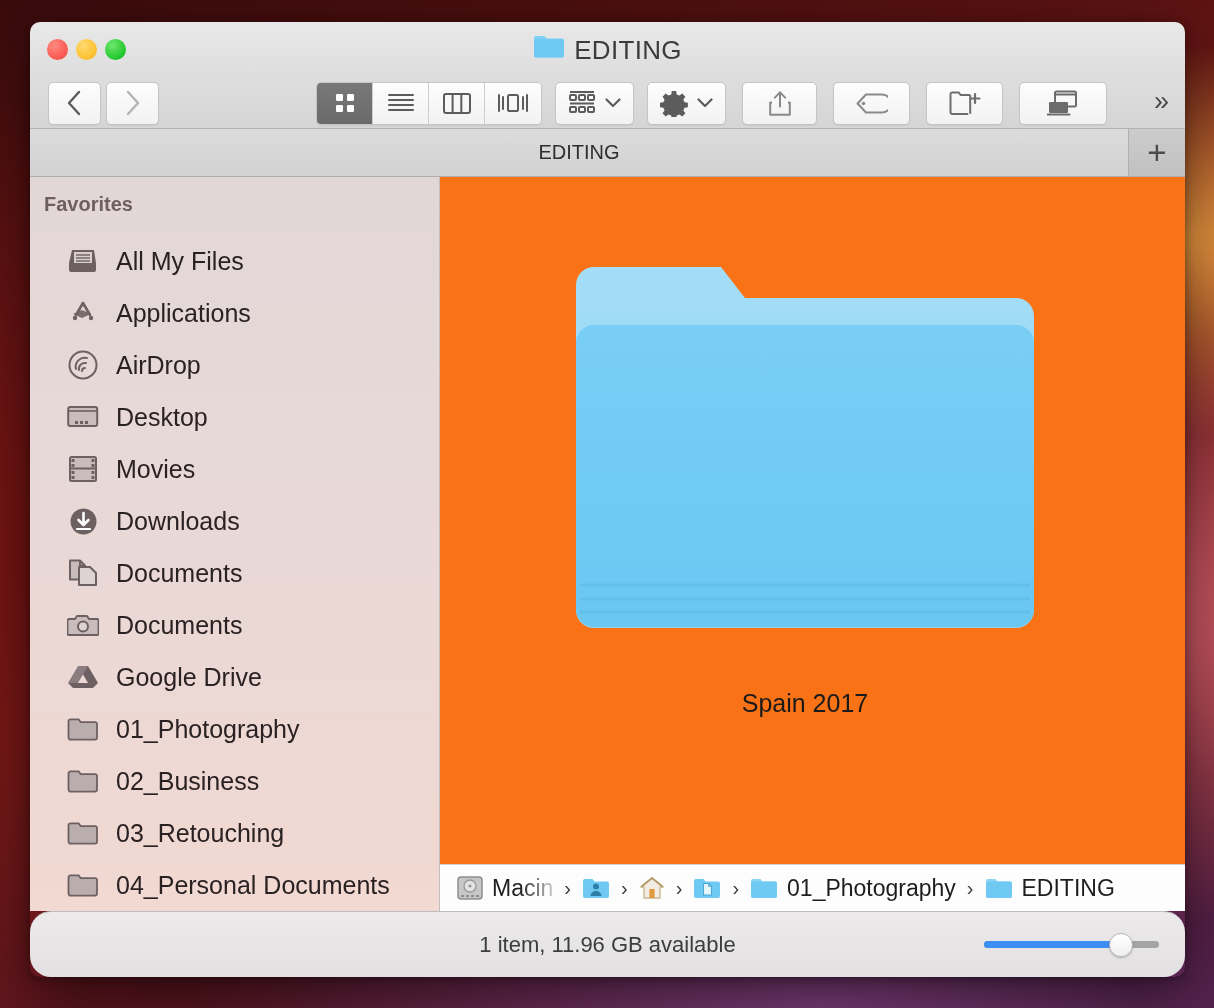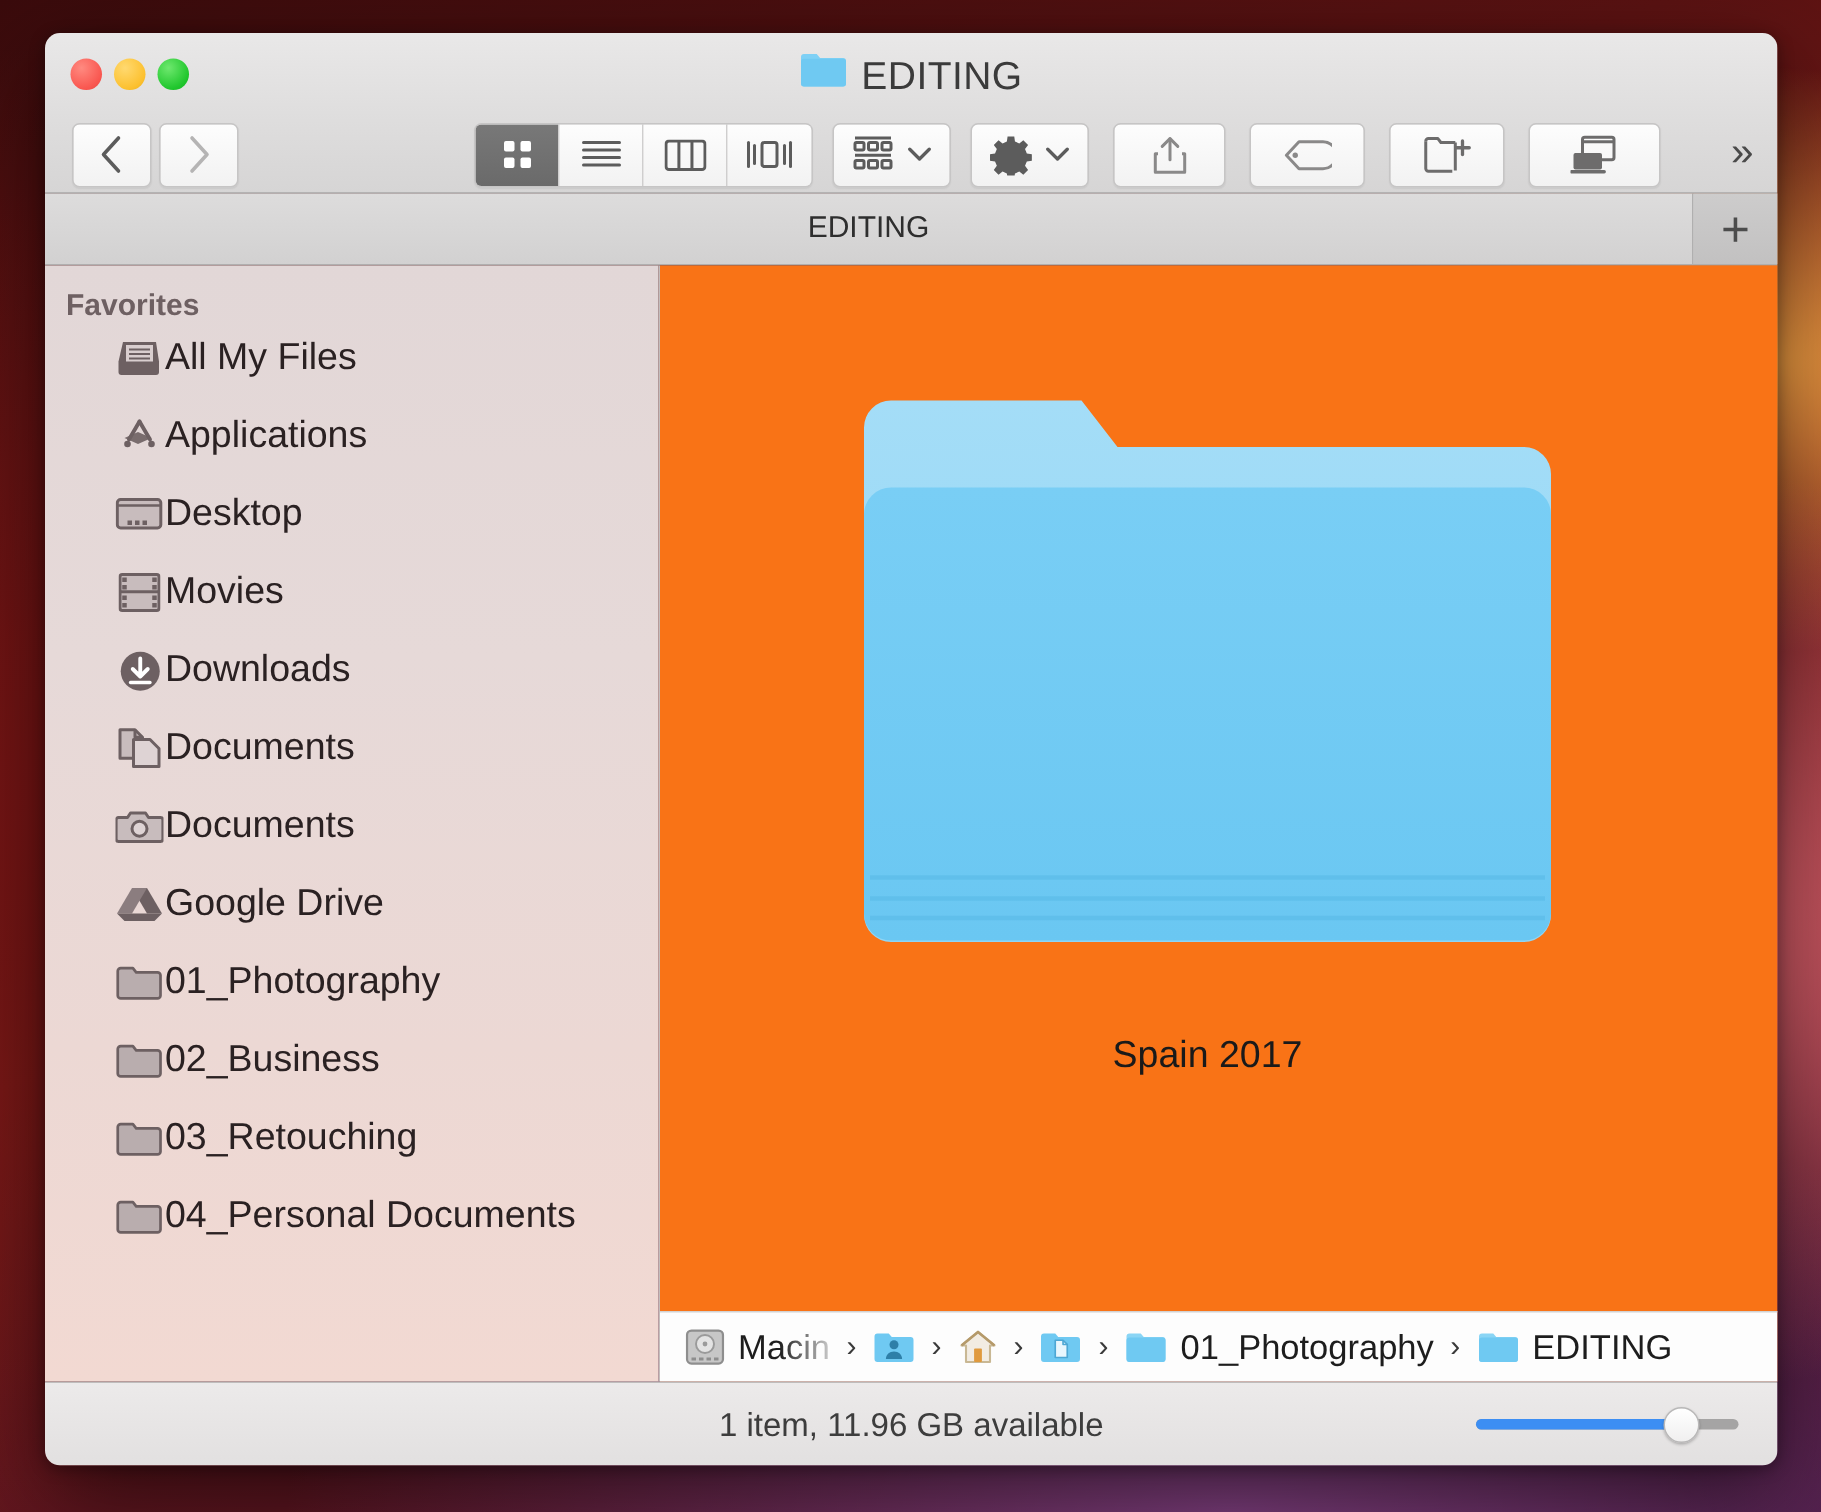--- a/index.html
+++ b/index.html
@@ -172,24 +172,24 @@
     position: relative;
   }
   .sb-header {
     font-size: 20px;
     font-weight: bold;
     color: #6e6062;
     padding: 0 0 8px 14px;
   }
   .sb-item {
     display: flex;
-    align-items: flex-start;
+    align-items: flex-end;
     height: 52px;
-    padding-left: 46px;
-    gap: 0;
+    padding-left: 36px;
+    gap: 16px;
   }
   .sb-icon { width: 34px; height: 30px; display: flex; align-items: center; justify-content: center; flex: none; }
   .sb-label { font-size: 25px; color: #2a2122; white-space: nowrap; }
 
   .content {
     flex: 1;
     background: #f97316;
     position: relative;
     display: flex;
     flex-direction: column;
@@ -231,27 +231,28 @@
   .pathsep { color: #3a3a3a; font-size: 20px; padding: 0 2px; }
   .path-fade {
     background: linear-gradient(to right, #1d1d1d 45%, #c9c9c9 100%);
     -webkit-background-clip: text;
     background-clip: text;
     color: transparent;
   }
 
   
   .statusbar {
-    height: 56px;
+    height: 66px;
     flex: none;
     background: linear-gradient(to bottom, #eceaea, #e2e0e0);
     border-top: 1px solid #bfbdbd;
     display: flex;
     align-items: center;
     position: relative;
+    border-radius: 21px;
   }
   .status-text {
     position: absolute;
     left: 0; width: 100%;
     text-align: center;
     font-size: 22px;
     color: #3d3d3d;
   }
   .slider {
     position: absolute;
@@ -454,20 +455,31 @@
             <path d="M15 3l7 12" stroke="#6d6062" stroke-width="2.6" stroke-linecap="round" fill="none"></path>
             <path d="M15 3L8 15" stroke="#6d6062" stroke-width="2.6" stroke-linecap="round" fill="none"></path>
             <path d="M3 17l9-4 9 4-9 4z" fill="#6d6062" opacity="0.9" transform="translate(2,-3)"></path>
             <circle cx="7" cy="18" r="2.2" fill="#6d6062"></circle>
             <circle cx="23" cy="18" r="2.2" fill="#6d6062"></circle>
           </svg>
         </span>
         <span class="sb-label">Applications</span>
       </div>
 
+      <div class="sb-item">
+        <span class="sb-icon">
+          <svg width="30" height="30" viewBox="0 0 30 30">
+            <circle cx="15" cy="15" r="13.5" fill="none" stroke="#6d6062" stroke-width="2"></circle>
+            <path d="M8 19a9 9 0 0111-11" fill="none" stroke="#6d6062" stroke-width="2" stroke-linecap="round"></path>
+            <path d="M11 20a6 6 0 017-7" fill="none" stroke="#6d6062" stroke-width="2" stroke-linecap="round"></path>
+            <path d="M14 21a3 3 0 013-3" fill="none" stroke="#6d6062" stroke-width="2" stroke-linecap="round"></path>
+          </svg>
+        </span>
+        <span class="sb-label">AirDrop</span>
+      </div>
 
       <div class="sb-item">
         <span class="sb-icon">
           <svg width="32" height="24" viewBox="0 0 32 24">
             <rect x="1.2" y="2" width="29" height="19" rx="2.2" fill="#c8bcbd" stroke="#6d6062" stroke-width="2"></rect>
             <path d="M1.2 6h29" stroke="#6d6062" stroke-width="1.6"></path>
             <g fill="#6d6062">
                 <rect x="8" y="16" width="3" height="3"></rect>
                 <rect x="13" y="16" width="3" height="3"></rect>
                 <rect x="18" y="16" width="3" height="3"></rect>

